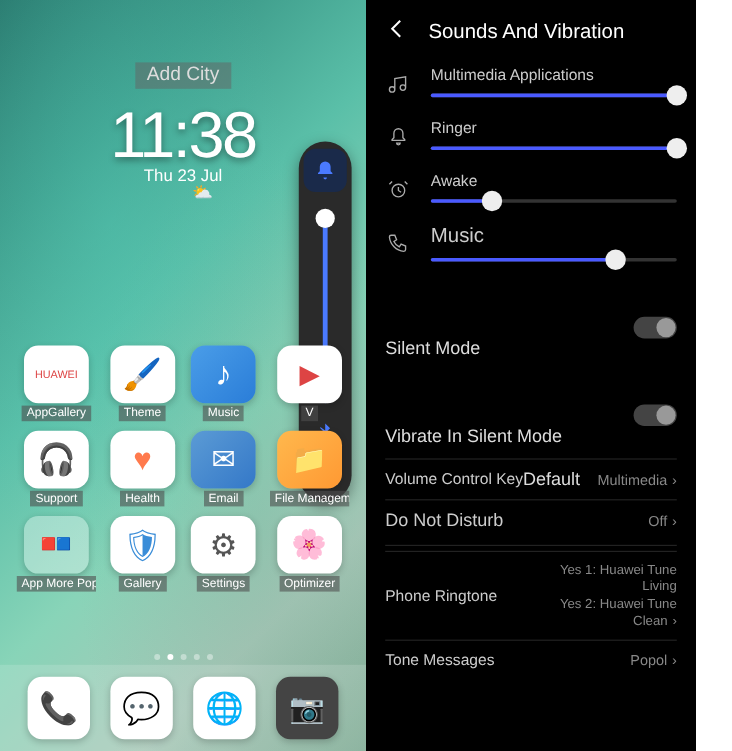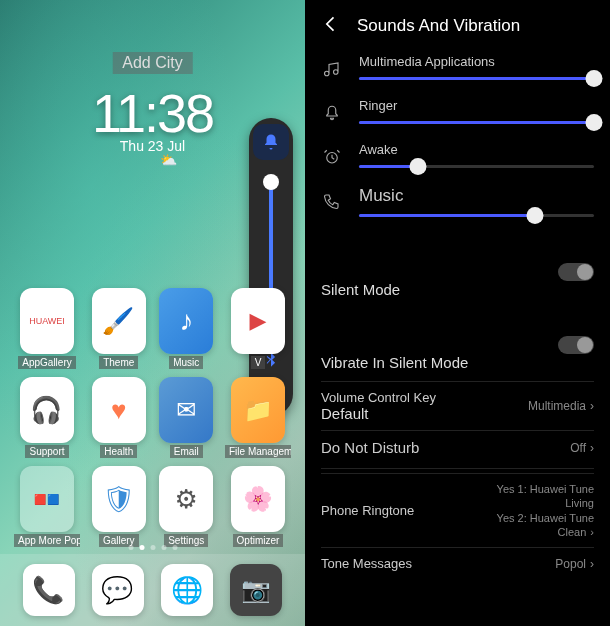--- a/index.html
+++ b/index.html
@@ -15,45 +15,45 @@
 .volume-bell { width: 36px; height: 36px; background: #1a2a4a; border-radius: 10px; display: flex; align-items: center; justify-content: center; margin-bottom: 8px; }
 .volume-bell svg { width: 18px; height: 18px; fill: #4a7aff; }
 .volume-track { width: 4px; height: 160px; background: #4a7aff; border-radius: 2px; position: relative; margin: 8px 0; }
 .volume-thumb { position: absolute; top: -2px; left: -6px; width: 16px; height: 16px; background: #fff; border-radius: 50%; }
 .volume-bt { margin: 8px 0; }
 .volume-bt svg { width: 14px; height: 18px; fill: #4a7aff; }
 .volume-gear { margin: 4px 0 2px; }
 .volume-gear svg { width: 18px; height: 18px; fill: #ccc; }
 .app-grid { position: absolute; top: 288px; left: 0; right: 0; padding: 0 14px; display: grid; grid-template-columns: repeat(4, 1fr); gap: 8px 10px; }
 .app { display: flex; flex-direction: column; align-items: center; }
-.app-icon { width: 54px; height: 66px; border-radius: 12px; display: flex; align-items: center; justify-content: center; box-shadow: 0 2px 6px rgba(0,0,0,0.2); }
+.app-icon { width: 54px; height: 48px; border-radius: 12px; display: flex; align-items: center; justify-content: center; box-shadow: 0 2px 6px rgba(0,0,0,0.2); }
 .app-label { font-size: 10px; color: #fff; margin-top: 2px; background: rgba(80,80,80,0.6); padding: 1px 4px; white-space: nowrap; max-width: 66px; overflow: hidden; }
 .page-dots { position: absolute; bottom: 76px; left: 50%; transform: translateX(-50%); display: flex; gap: 6px; }
 .page-dots span { width: 5px; height: 5px; background: rgba(255,255,255,0.4); border-radius: 50%; }
 .page-dots span.active { background: #fff; }
 .dock { position: absolute; bottom: 0; left: 0; right: 0; height: 72px; background: rgba(255,255,255,0.15); display: flex; justify-content: space-around; align-items: center; padding: 0 14px; }
 .dock .app-icon { width: 52px; height: 52px; }
-.right-panel { width: 305px; height: 626px; background: #000; color: #ccc; padding: 14px 16px 0; overflow: hidden; position: relative; }
+.right-panel { width: 275px; height: 626px; background: #000; color: #ccc; padding: 14px 16px 0; overflow: hidden; position: relative; }
 .settings-header { display: flex; align-items: center; gap: 16px; margin-bottom: 16px; }
 .back-arrow svg { width: 20px; height: 20px; stroke: #fff; stroke-width: 2; fill: none; }
 .settings-title { font-size: 17px; color: #fff; font-weight: 400; }
 .slider-row { display: flex; align-items: flex-start; gap: 16px; margin-bottom: 18px; }
 .slider-icon { width: 22px; display: flex; justify-content: center; margin-top: 6px; }
 .slider-icon svg { width: 18px; height: 18px; stroke: #aaa; stroke-width: 1.5; fill: none; }
 .slider-content { flex: 1; }
 .slider-label { font-size: 13px; color: #ccc; margin-bottom: 8px; }
 .slider-track { position: relative; height: 3px; background: #333; border-radius: 2px; }
 .slider-fill { position: absolute; left: 0; top: 0; height: 100%; background: #4a5aff; border-radius: 2px; }
 .slider-thumb { position: absolute; top: -7px; width: 17px; height: 17px; background: #eee; border-radius: 50%; transform: translateX(-50%); }
 .toggle-row { display: flex; justify-content: space-between; align-items: center; padding: 10px 0; }
 .toggle-label { font-size: 15px; color: #ddd; margin-top: 36px; }
 .toggle { width: 36px; height: 18px; background: #444; border-radius: 9px; position: relative; }
 .toggle::after { content: ''; position: absolute; top: 1px; right: 1px; width: 16px; height: 16px; background: #999; border-radius: 50%; }
 .setting-row { display: flex; justify-content: space-between; align-items: center; padding: 8px 0; border-top: 1px solid #222; }
-.setting-left { display: flex; flex-direction: column; }
+.setting-left { display: flex; flex-direction: row; }
 .setting-label { font-size: 13px; color: #ccc; }
 .setting-sub { font-size: 15px; color: #ddd; }
 .setting-value { font-size: 12px; color: #888; text-align: right; }
 .setting-chevron { color: #888; margin-left: 4px; }
 .divider { height: 1px; background: #222; margin: 4px 0; }
 .ic-white { background: #fff; }
 .ic-blue { background: linear-gradient(135deg, #5b9bd5, #3478c8); }
 .ic-orange { background: linear-gradient(135deg, #ffb84d, #ff9933); }
 </style>
 </head>

